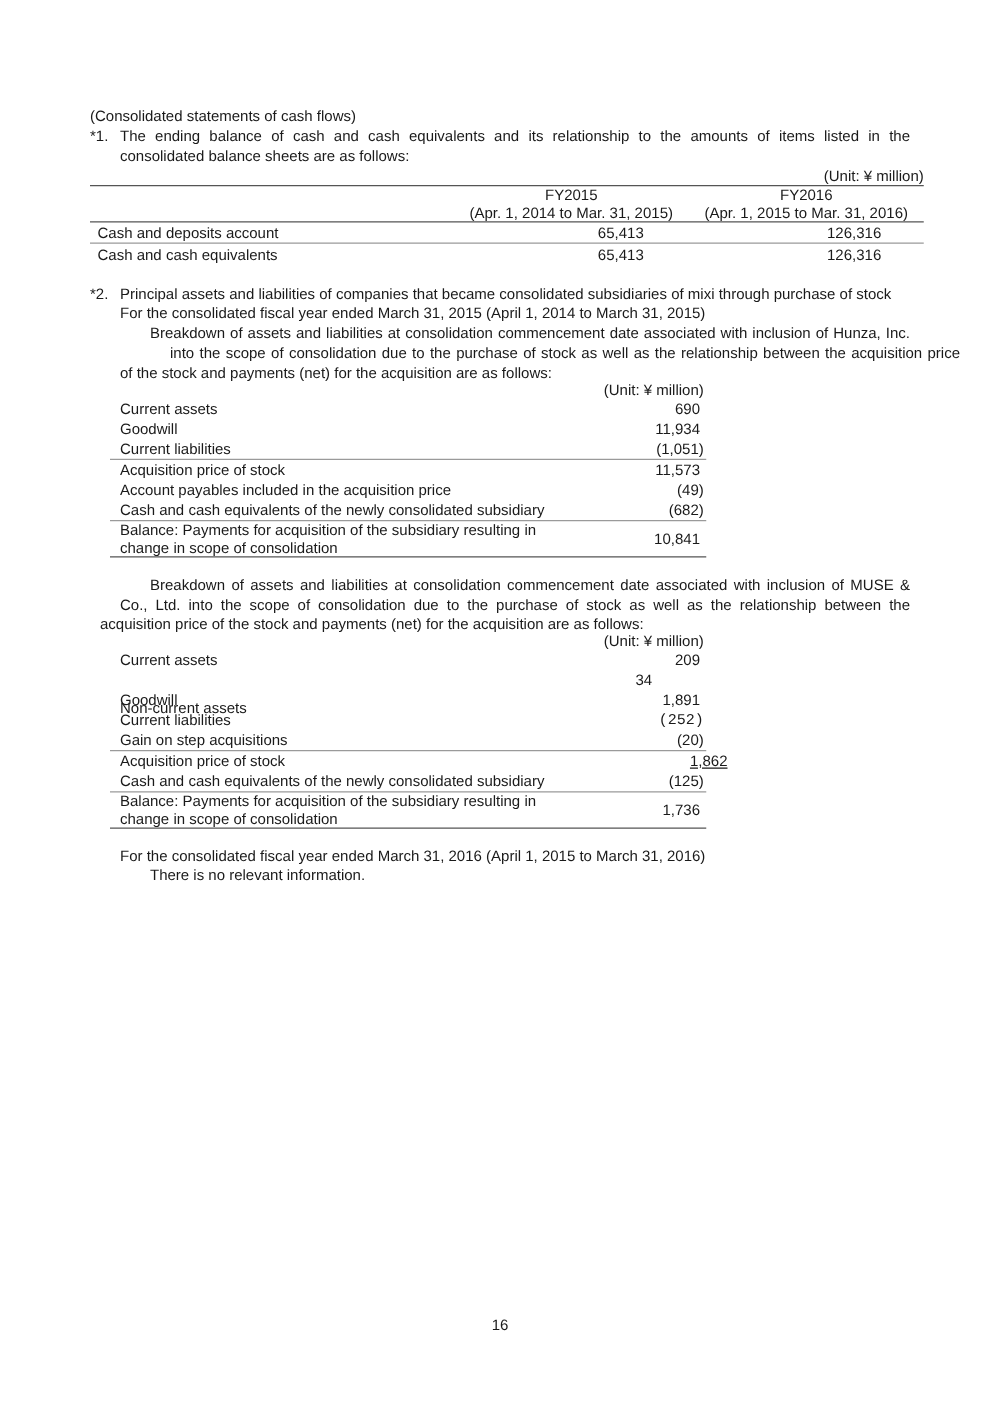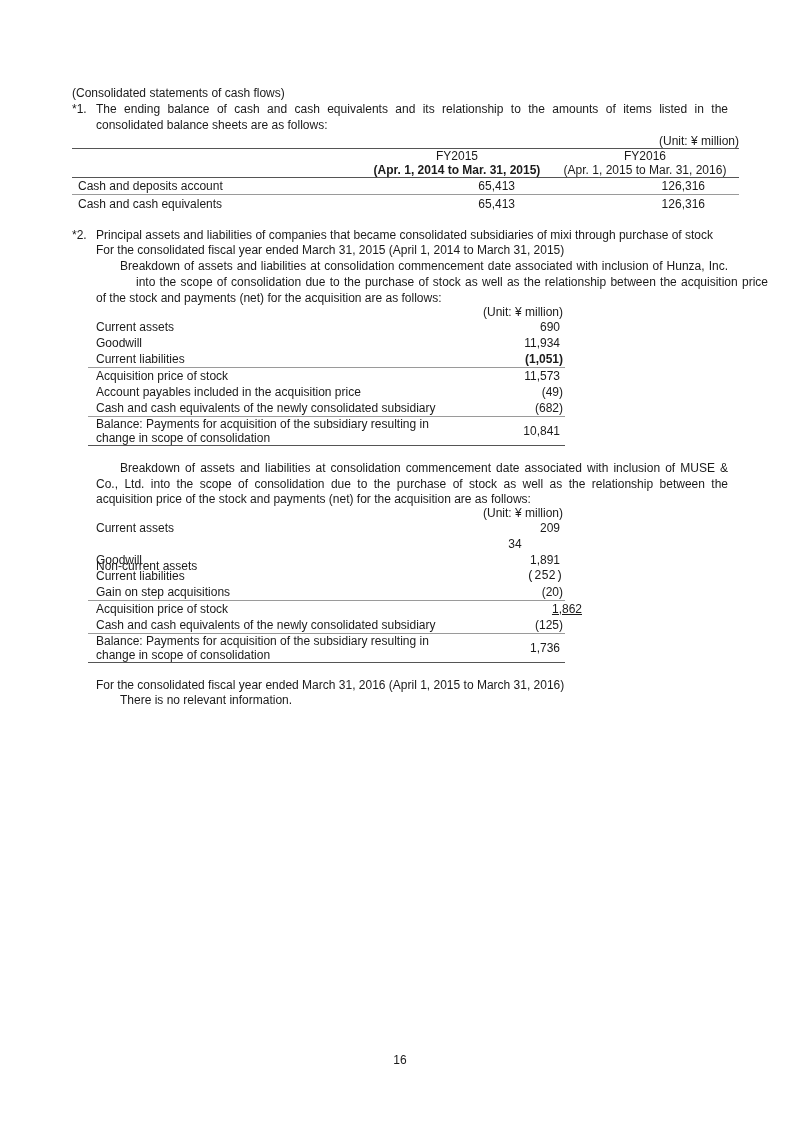--- a/index.html
+++ b/index.html
@@ -23,21 +23,21 @@
 <div class="abs" style="left:72px; top:102px;">*1.</div>
 <div class="abs" style="left:96px; top:102px; width:632px;">
   <span class="jl">The ending balance of cash and cash equivalents and its relationship to the amounts of items listed in the</span>
 </div>
 <div class="abs" style="left:96px; top:118px;">consolidated balance sheets are as follows:</div>
 <div class="abs right" style="left:600px; top:134px; width:139px;">(Unit: ¥ million)</div>
 
 <div>
   <div class="line" style="left:72px; top:148px; width:667px;"></div>
   <div class="abs center" style="left:372px; top:149px; width:170px;">FY2015</div>
-  <div class="abs center" style="left:372px; top:163px; width:170px;font-weight:bold;">(Apr. 1, 2014 to Mar. 31, 2015)</div>
+  <div class="abs center" style="left:372px; top:163px; width:170px;">(Apr. 1, 2014 to Mar. 31, 2015)</div>
   <div class="abs center" style="left:558px; top:149px; width:174px;">FY2016</div>
   <div class="abs center" style="left:558px; top:163px; width:174px;">(Apr. 1, 2015 to Mar. 31, 2016)</div>
   <div class="line" style="left:72px; top:177px; width:667px;"></div>
 
   <div>
     <div class="abs" style="left:78px; top:179px;">Cash and deposits account</div>
     <div class="abs right" style="left:420px; top:179px; width:95px;">65,413</div>
     <div class="abs right" style="left:610px; top:179px; width:95px;">126,316</div>
   </div>
   <div class="line light" style="left:72px; top:194px; width:667px;"></div>
@@ -60,21 +60,21 @@
 </div>
 <div class="abs" style="left:96px; top:291px;">of the stock and payments (net) for the acquisition are as follows:</div>
 <div class="abs right" style="left:440px; top:305px; width:123px;">(Unit: ¥ million)</div>
 
 <div>
   <div class="abs" style="left:96px; top:320px;">Current assets</div>
   <div class="abs right" style="left:470px; top:320px; width:90px;">690</div>
   <div class="abs" style="left:96px; top:336px;">Goodwill</div>
   <div class="abs right" style="left:470px; top:336px; width:90px;">11,934</div>
   <div class="abs" style="left:96px; top:352px;">Current liabilities</div>
-  <div class="abs right" style="left:470px; top:352px; width:93px;font-weight:bold;">(1,051)</div>
+  <div class="abs right" style="left:470px; top:352px; width:93px;">(1,051)</div>
   <div class="line light" style="left:88px; top:367px; width:477px;"></div>
   <div class="abs" style="left:96px; top:369px;">Acquisition price of stock</div>
   <div class="abs right" style="left:470px; top:369px; width:90px;">11,573</div>
   <div class="abs" style="left:96px; top:385px;">Account payables included in the acquisition price</div>
   <div class="abs right" style="left:470px; top:385px; width:93px;">(49)</div>
   <div class="abs" style="left:96px; top:401px;">Cash and cash equivalents of the newly consolidated subsidiary</div>
   <div class="abs right" style="left:470px; top:401px; width:93px;">(682)</div>
   <div class="line light" style="left:88px; top:416px; width:477px;"></div>
   <div class="abs" style="left:96px; top:417px; line-height:14px;">
     <span class="nl">Balance: Payments for acquisition of the subsidiary resulting in</span>
@@ -83,21 +83,21 @@
   <div class="abs right" style="left:470px; top:424px; width:90px;">10,841</div>
   <div class="line" style="left:88px; top:445px; width:477px;"></div>
 </div>
 
 <div class="abs" style="left:120px; top:461px; width:608px;">
   <span class="jl">Breakdown of assets and liabilities at consolidation commencement date associated with inclusion of MUSE &amp;</span>
 </div>
 <div class="abs" style="left:96px; top:477px; width:632px;">
   <span class="jl">Co., Ltd. into the scope of consolidation due to the purchase of stock as well as the relationship between the</span>
 </div>
-<div class="abs" style="left:96px; top:492px;">acquisition price of the stock and payments (net) for the acquisition are as follows:</div>
+<div class="abs" style="left:80px; top:492px;">acquisition price of the stock and payments (net) for the acquisition are as follows:</div>
 <div class="abs right" style="left:440px; top:506px; width:123px;">(Unit: ¥ million)</div>
 
 <div>
   <div class="abs" style="left:96px; top:521px;">Current assets</div>
   <div class="abs right" style="left:470px; top:521px; width:90px;">209</div>
   <div class="abs" style="left:96px; top:559px;">Non-current assets</div>
   <div class="abs right" style="left:470px; top:537px; width:90px;text-align:center;">34</div>
   <div class="abs" style="left:96px; top:553px;">Goodwill</div>
   <div class="abs right" style="left:470px; top:553px; width:90px;">1,891</div>
   <div class="abs" style="left:96px; top:569px;">Current liabilities</div>

